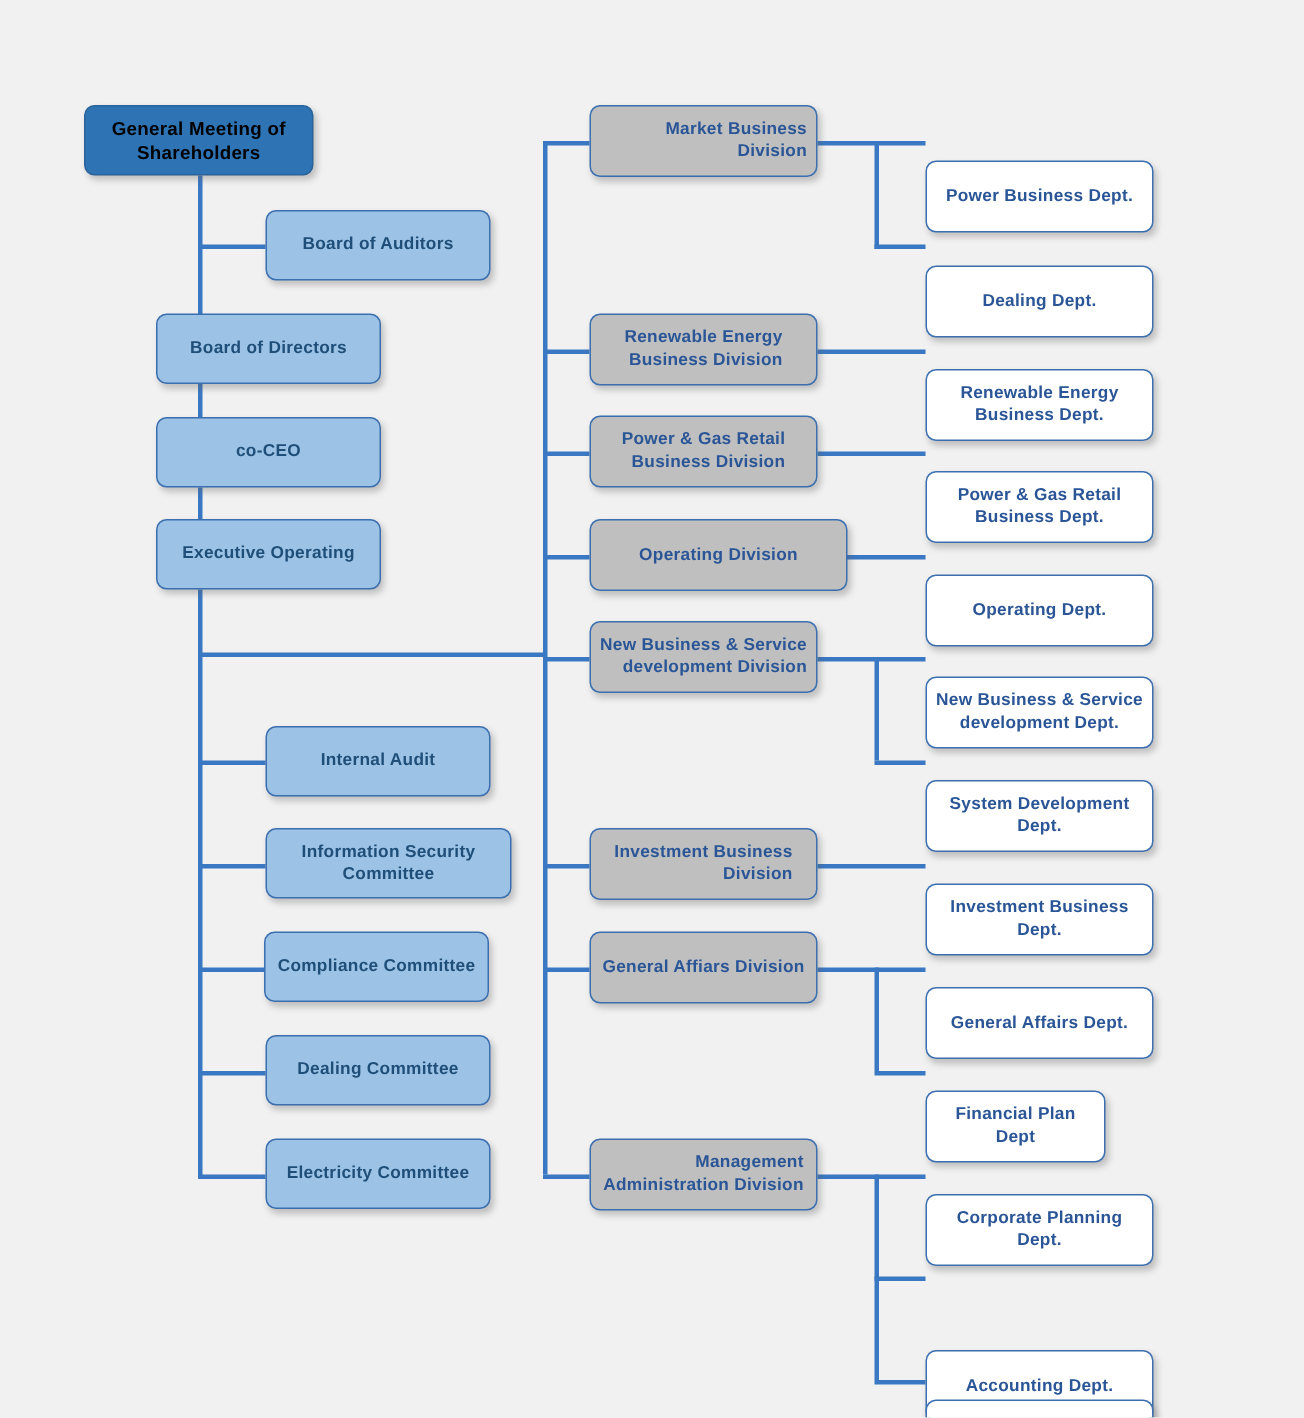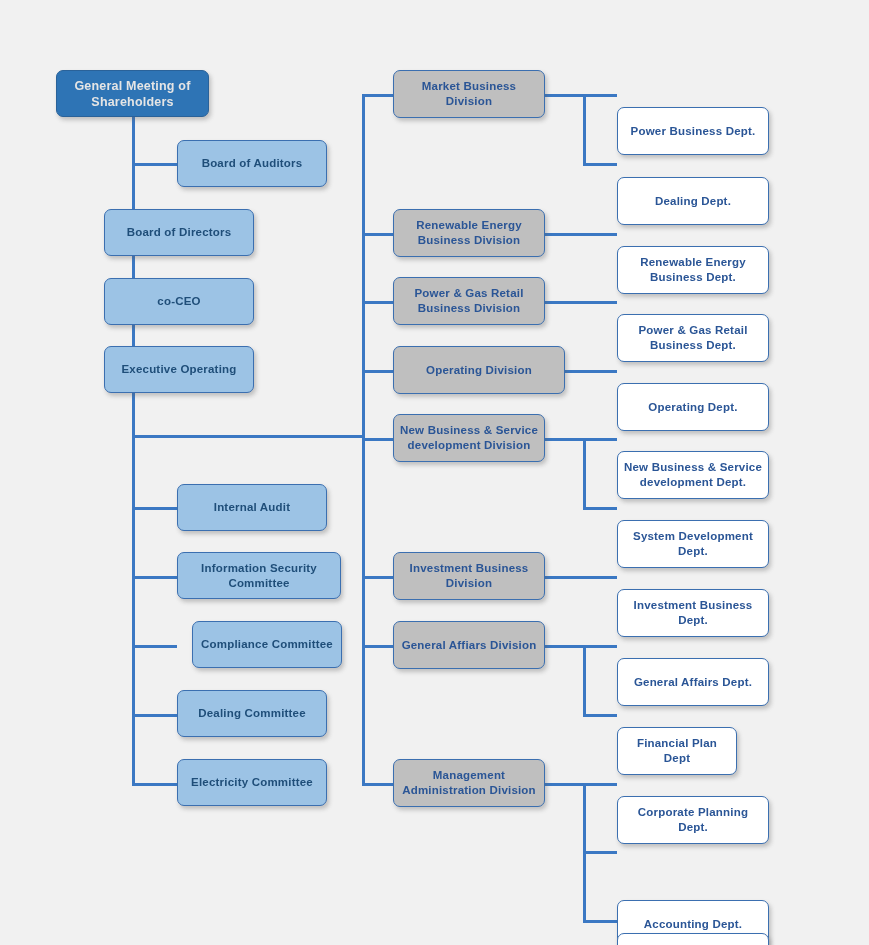--- a/index.html
+++ b/index.html
@@ -45,39 +45,40 @@
   .node .label {
     display: block;
     white-space: pre-line;
     letter-spacing: 0.2px;
   }
 
   
   .node.root {
     background: #2e74b5;
     border-color: #2a6299;
-    color: #e5e5e5;
+    color: #000000;
     font-weight: bold;
     font-size: 12.5px;
   }
   
   .node.gov {
     background: #9cc3e5;
     border-color: #3b6fb0;
     color: #1f4e79;
     font-weight: bold;
     font-size: 11.5px;
   }
   
   .node.division {
     background: #bfbfbf;
     border-color: #3b6fb0;
     color: #2a5596;
     font-weight: bold;
     font-size: 11.5px;
+    text-align: right;
   }
   
   .node.dept {
     background: #ffffff;
     border-color: #3b6fb0;
     color: #2a5596;
     font-weight: bold;
     font-size: 11.5px;
     margin-top: 37px;
   }
@@ -142,21 +143,21 @@
       <div class="node gov" style="left: 104px; top: 346px; width: 150px; height: 47px;">
         <span class="label">Executive Operating</span>
       </div>
       <div class="node gov" style="left: 177px; top: 484px; width: 150px; height: 47px;">
         <span class="label">Internal Audit</span>
       </div>
       <div class="node gov" style="left: 177px; top: 552px; width: 164px; height: 47px;">
         <span class="label">Information Security
 Committee</span>
       </div>
-      <div class="node gov" style="left: 192px; top: 621px; width: 150px; height: 47px;">
+      <div class="node gov" style="left: 176px; top: 621px; width: 150px; height: 47px;">
         <span class="label">Compliance Committee</span>
       </div>
       <div class="node gov" style="left: 177px; top: 690px; width: 150px; height: 47px;">
         <span class="label">Dealing Committee</span>
       </div>
       <div class="node gov" style="left: 177px; top: 759px; width: 150px; height: 47px;">
         <span class="label">Electricity Committee</span>
       </div>
       <div class="node division" style="left: 393px; top: 70px; width: 152px; height: 48px;">
         <span class="label">Market Business Division</span>

